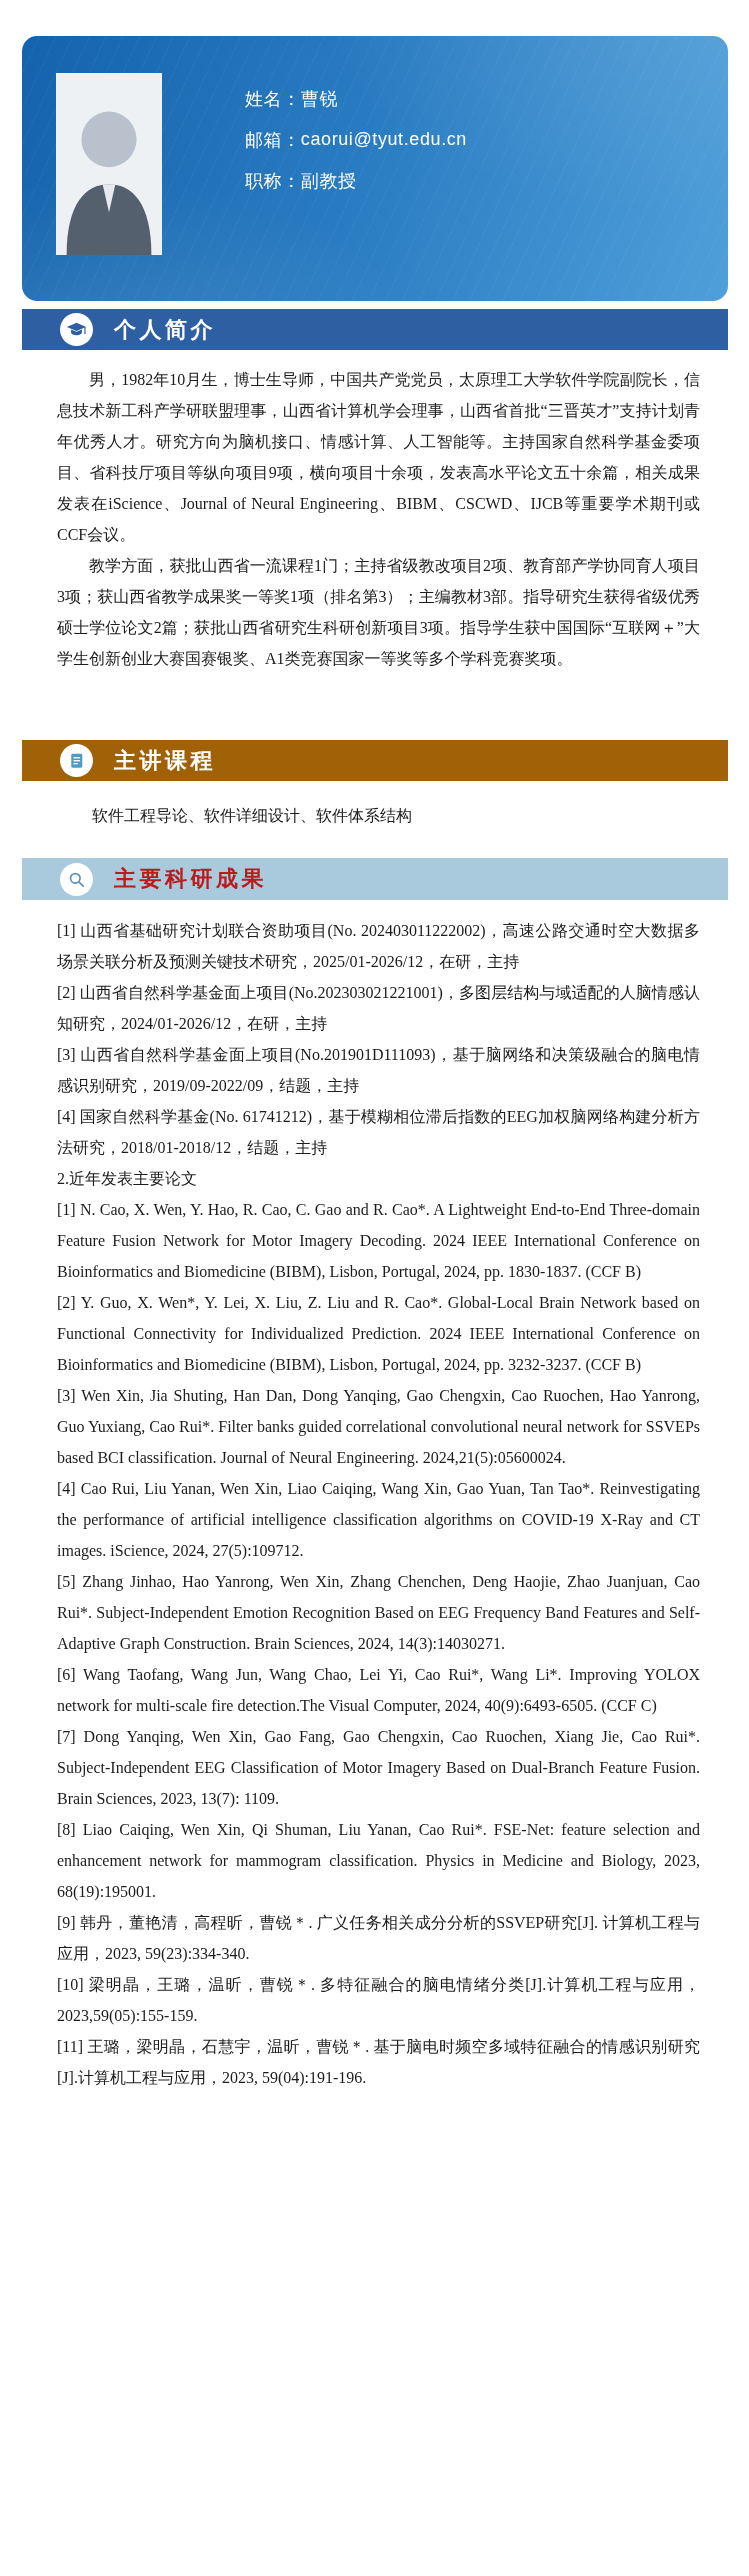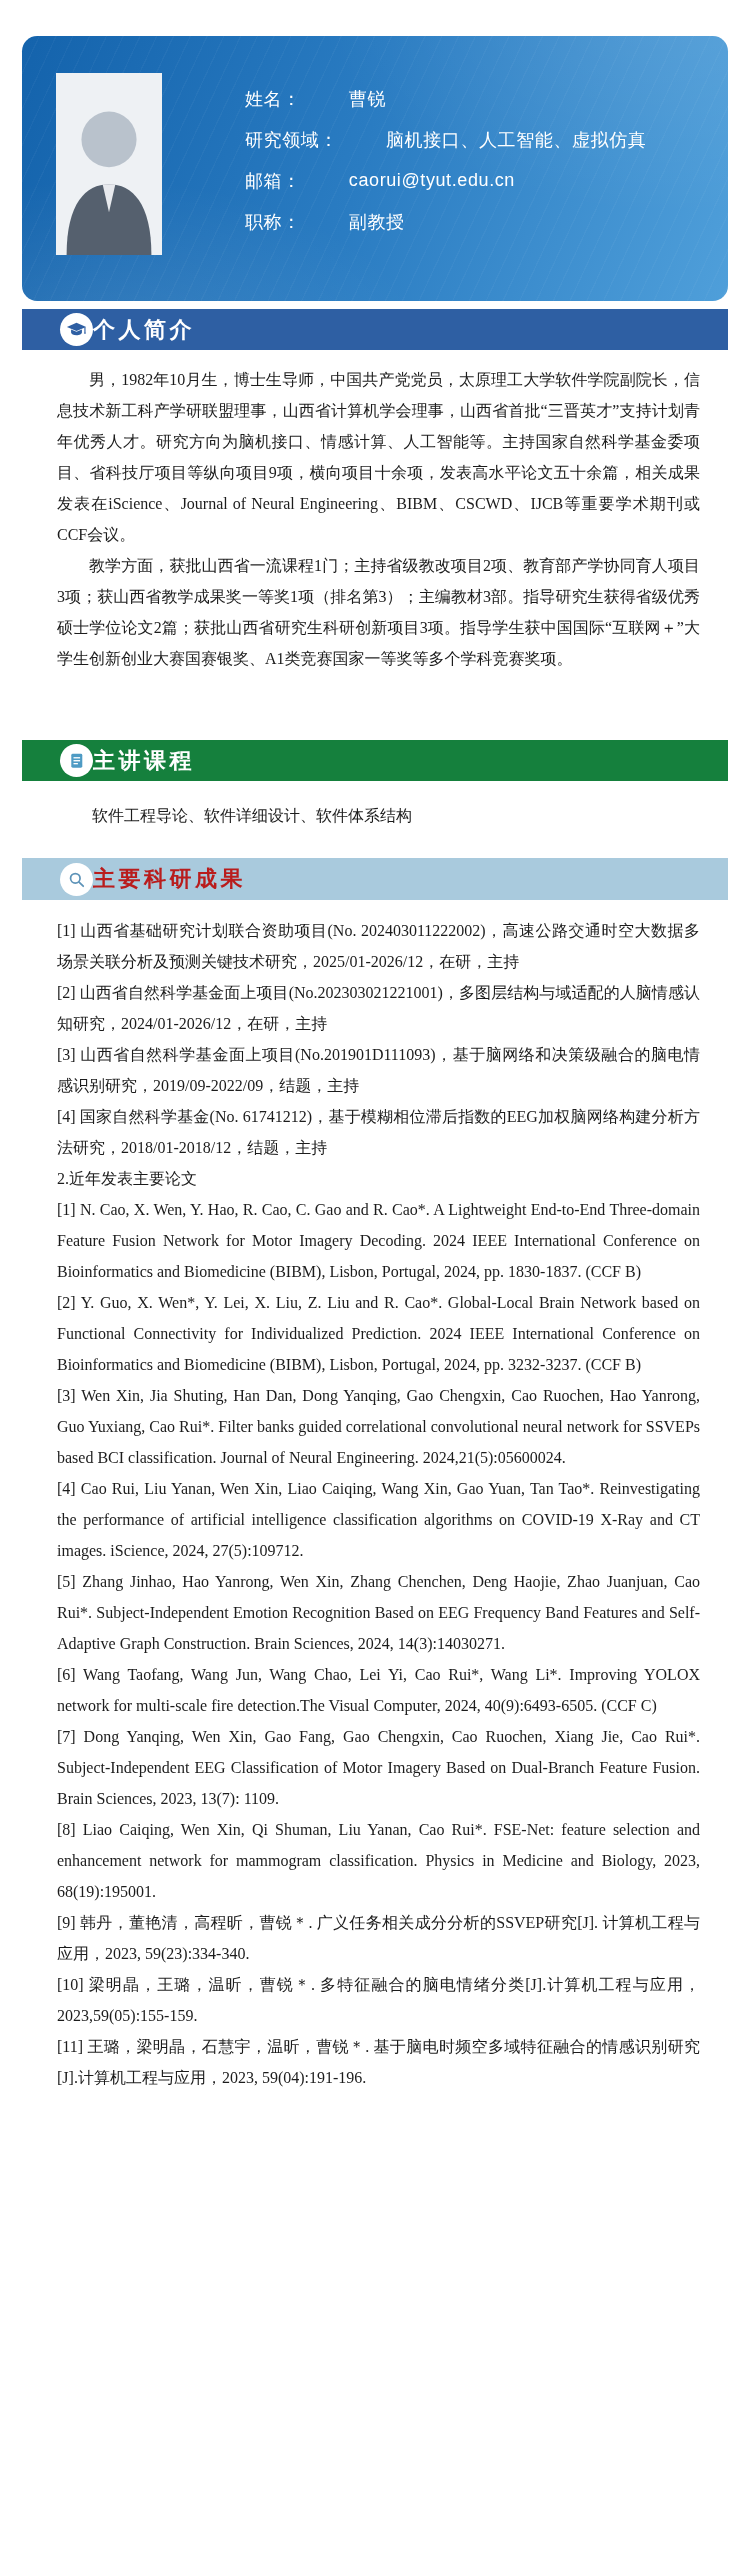--- a/index.html
+++ b/index.html
@@ -33,39 +33,38 @@
   }
   .hero-photo svg{display:block;width:100%;height:100%;}
   .hero-fields{
     position:absolute;left:223px;top:42px;
     display:flex;flex-direction:column;
   }
   .hero-field{
     height:41px;display:flex;align-items:center;
     color:#ffffff;font-size:18px;letter-spacing:0.6px;
     font-family:"Liberation Sans","DejaVu Sans",sans-serif;
-    gap:48px;
   }
 
   
   .bar{
     position:absolute;left:22px;width:706px;height:41px;
-    display:flex;align-items:center;
+    display:flex;align-items:center;gap:21px;
     padding-left:38px;box-sizing:border-box;
   }
   .bar h2{
     margin:0;font-size:22px;font-weight:600;letter-spacing:3.5px;color:#ffffff;
     font-family:"Liberation Sans","DejaVu Sans",sans-serif;
   }
   .badge{
     flex:0 0 auto;width:33px;height:33px;border-radius:50%;background:#ffffff;
     display:flex;align-items:center;justify-content:center;
   }
   .bar-profile{top:309px;background:#2e5fa3;}
-  .bar-courses{top:740px;background:#15803d;align-items:center;}
+  .bar-courses{top:740px;background:#a16207;align-items:center;}
   .bar-research{top:858px;height:42px;background:#a9cadd;}
   .bar-research h2{color:#b91c1c;}
 
   
   .content{
     position:absolute;left:0;width:749px;
     padding:0 49px 0 57px;box-sizing:border-box;
     font-size:16px;line-height:31px;text-align:justify;
     color:#1c1c1c;
   }
@@ -90,24 +89,20 @@
       </svg>
     </div>
     <div class="hero-fields">
 
         <div class="hero-field">
           <span>姓名：</span>
           <span>曹锐</span>
         </div>
 
 
-        <div class="hero-field">
-          <span>研究领域：</span>
-          <span>脑机接口、人工智能、虚拟仿真</span>
-        </div>
 
         <div class="hero-field">
           <span>邮箱：</span>
           <span>caorui@tyut.edu.cn</span>
         </div>
 
         <div class="hero-field">
           <span>职称：</span>
           <span>副教授</span>
         </div>

